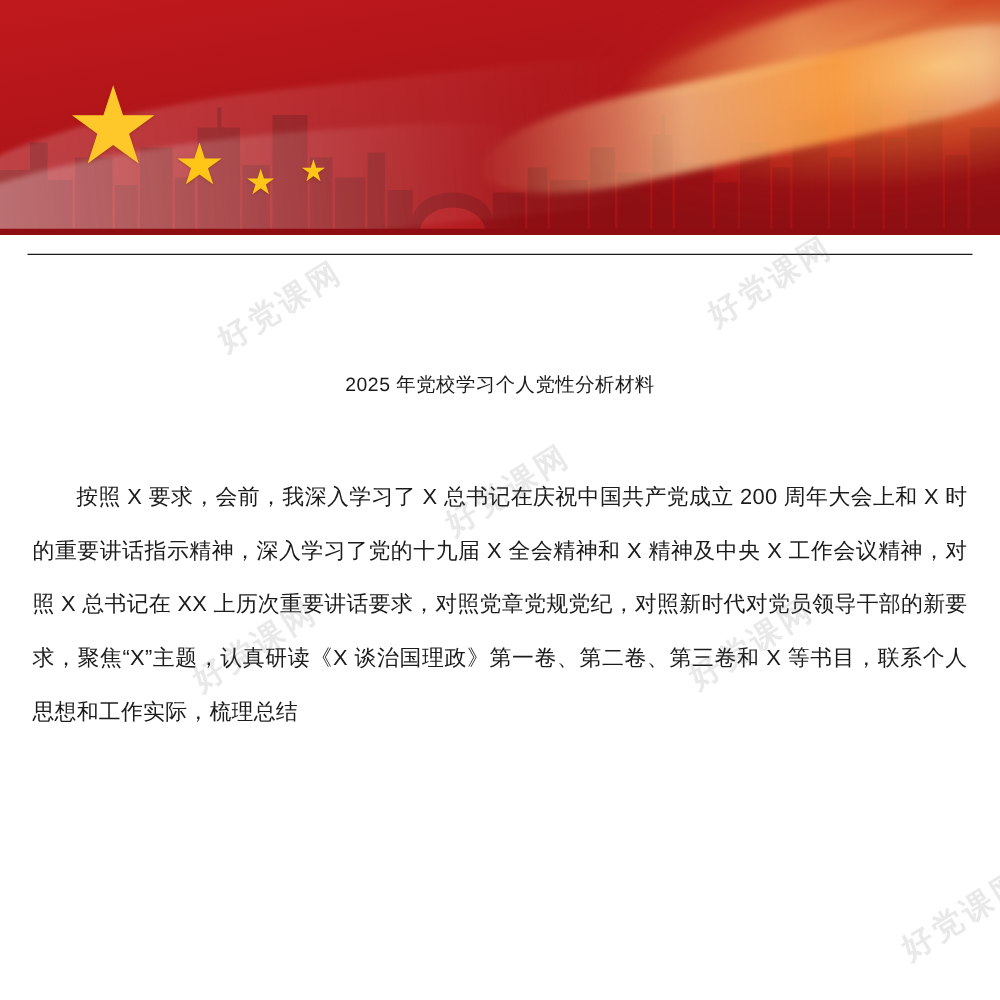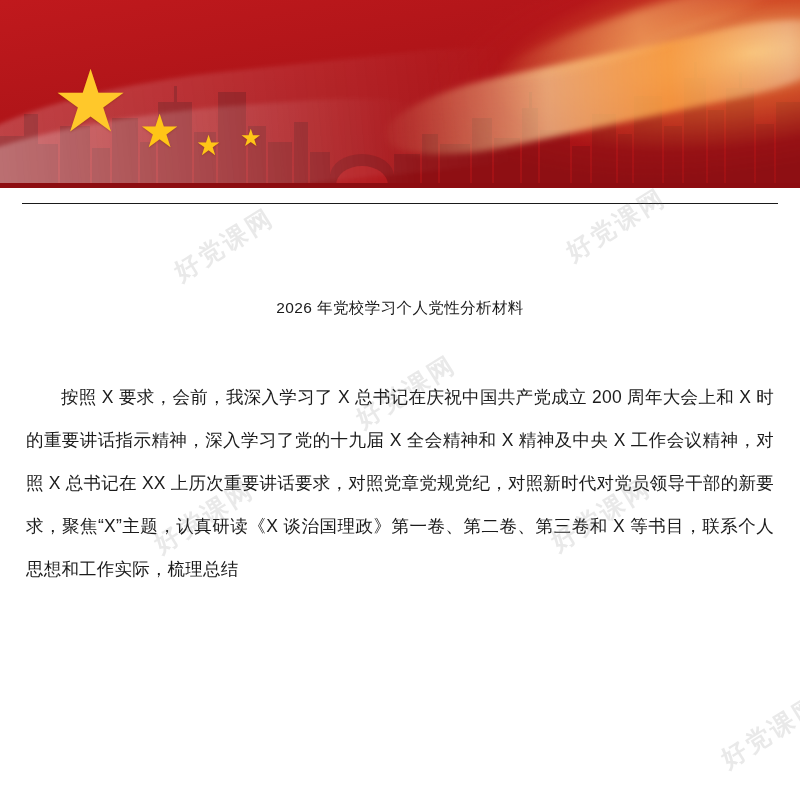--- a/index.html
+++ b/index.html
@@ -267,21 +267,21 @@
   <div class="star s3">★</div>
   <div class="star s4">★</div>
 
   <div class="banner-bottom-line"></div>
 </div>
 
 <div class="doc"></div>
 
 <div class="rule"></div>
 
-<div class="doc-title">2026 年党校学习个人党性分析材料</div>
+<div class="doc-title">2025 年党校学习个人党性分析材料</div>
 
 <p class="doc-body">按照 X 要求，会前，我深入学习了 X 总书记在庆祝中国共产党成立 200 周年大会上和 X 时的重要讲话指示精神，深入学习了党的十九届 X 全会精神和 X 精神及中央 X 工作会议精神，对照 X 总书记在 XX 上历次重要讲话要求，对照党章党规党纪，对照新时代对党员领导干部的新要求，聚焦“X”主题，认真研读《X 谈治国理政》第一卷、第二卷、第三卷和 X 等书目，联系个人思想和工作实际，梳理总结</p>
 
 <div class="wm w1">好党课网</div>
 <div class="wm w2">好党课网</div>
 <div class="wm w3">好党课网</div>
 <div class="wm w4">好党课网</div>
 <div class="wm w5">好党课网</div>
 <div class="wm w6">好党课网</div>
 

